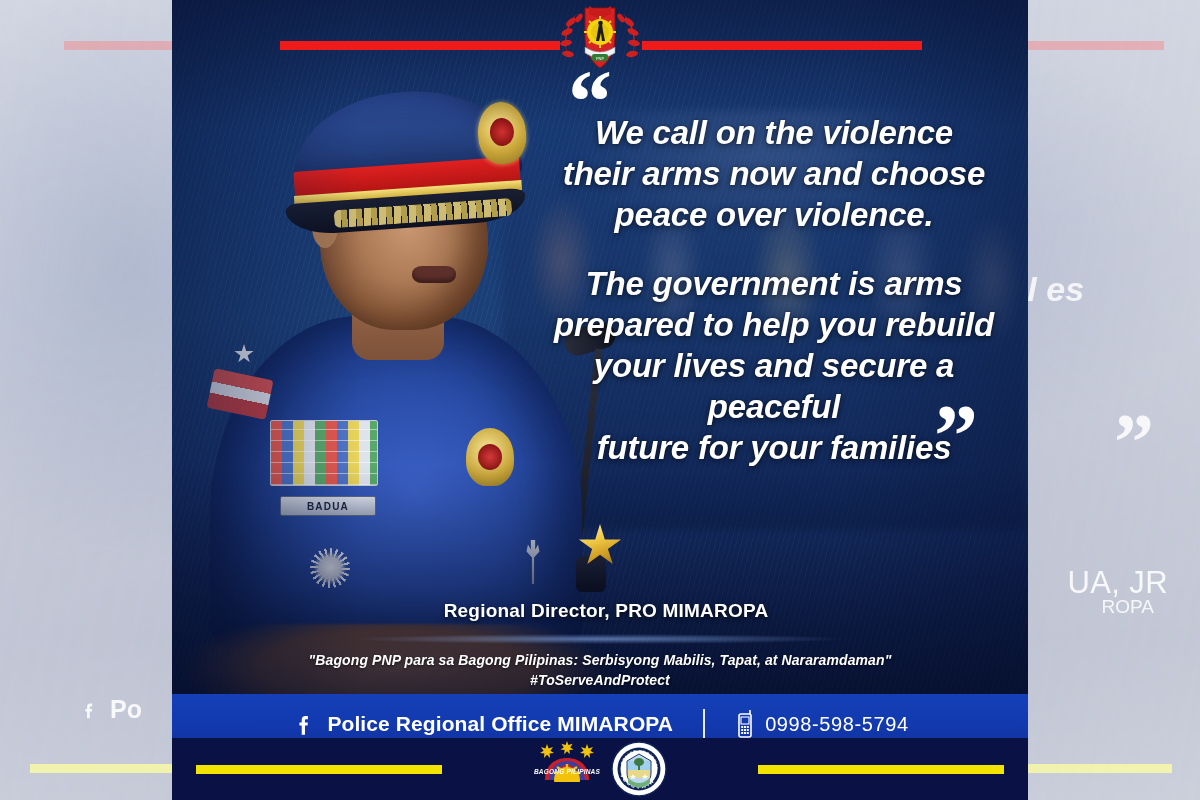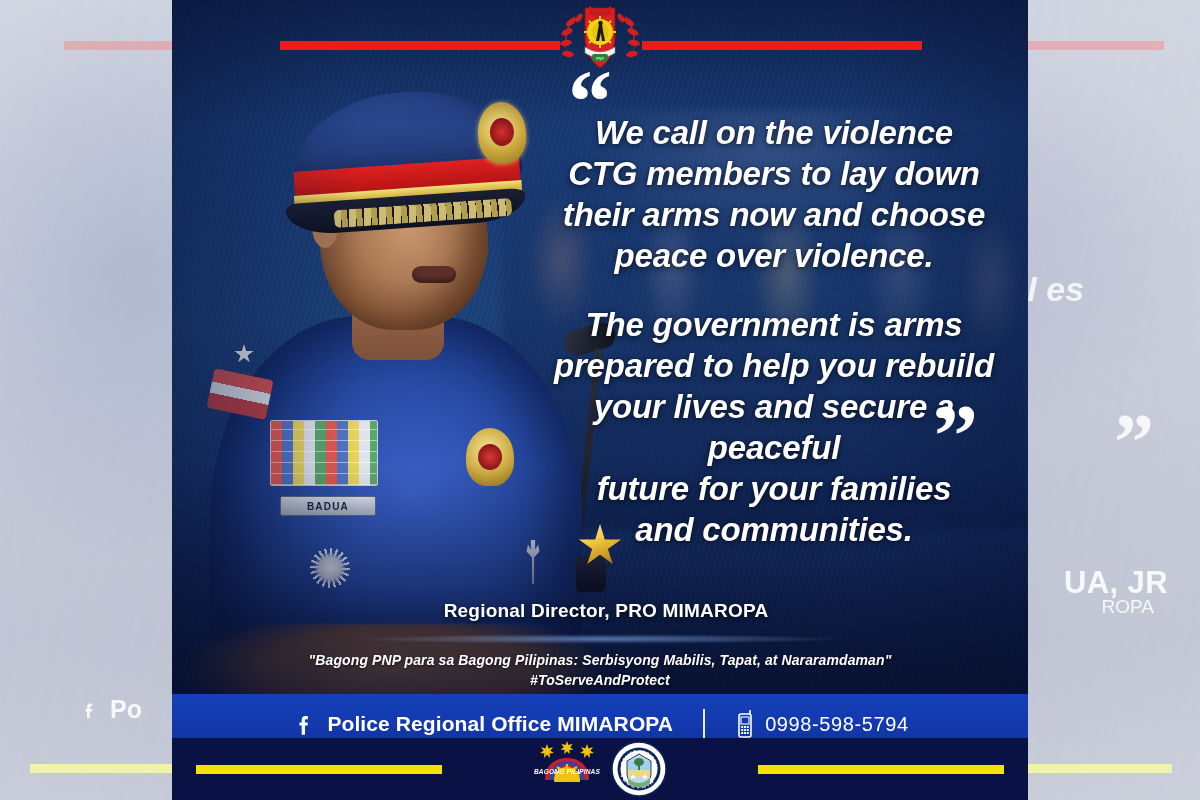--- a/index.html
+++ b/index.html
@@ -47,21 +47,21 @@
     font-size:34px; line-height:42px; text-align:left;
     overflow:hidden; white-space:nowrap;
   }
   #bg-wash .bg-ghost-quote {
     position:absolute; right:46px; top:412px;
     font-size:80px; line-height:60px; color:rgba(255,255,255,.85);
     font-weight:900; font-family:"Liberation Serif",serif;
   }
   #bg-wash .bg-ghost-name {
     position:absolute; right:32px; top:565px;
-    font-weight:700; font-size:31px; letter-spacing:.4px;
+    font-weight:400; font-size:31px; letter-spacing:.4px;
     color:rgba(255,255,255,.88);
   }
   #bg-wash .bg-ghost-role {
     position:absolute; right:46px; top:596px;
     font-weight:400; font-size:19px;
     color:rgba(255,255,255,.85);
   }
   #bg-wash .bg-ghost-fb {
     position:absolute; left:78px; top:695px;
     font-weight:800; font-size:25px; color:rgba(255,255,255,.88);
@@ -468,29 +468,27 @@
     <circle cx="55.5" cy="21" r="2.3" fill="#1a1a1a"></circle>
     <path d="M40 45 q15 10 30 0 v6 q-15 10 -30 0 Z" fill="#f0f2f6" stroke="#7e8699" stroke-width=".6"></path>
     <rect x="47" y="52" width="16" height="7" rx="2" fill="#2e7d32"></rect>
     <text x="55" y="57.6" font-size="4" fill="#fff" text-anchor="middle" font-family="Liberation Sans, sans-serif">PNP</text>
   </svg>
 
   <div class="quote-open">“</div>
 
   <div class="quote-body">
     <p>We call on the violence</p>
-    <p>CTG members to lay down</p>
     <p>their arms now and choose</p>
     <p>peace over violence.</p>
     <div class="quote-gap"></div>
     <p>The government is arms</p>
     <p>prepared to help you rebuild</p>
     <p>your lives and secure a peaceful</p>
     <p>future for your families</p>
-    <p>and communities.</p>
   </div>
 
   <div class="quote-close">”</div>
 
   <div class="rank-star"></div>
   <div class="role-line">Regional Director, PRO MIMAROPA</div>
   <div class="glow-streak"></div>
 
   <div class="tagline">
     <div>"Bagong PNP para sa Bagong Pilipinas: Serbisyong Mabilis, Tapat, at Nararamdaman"</div>

